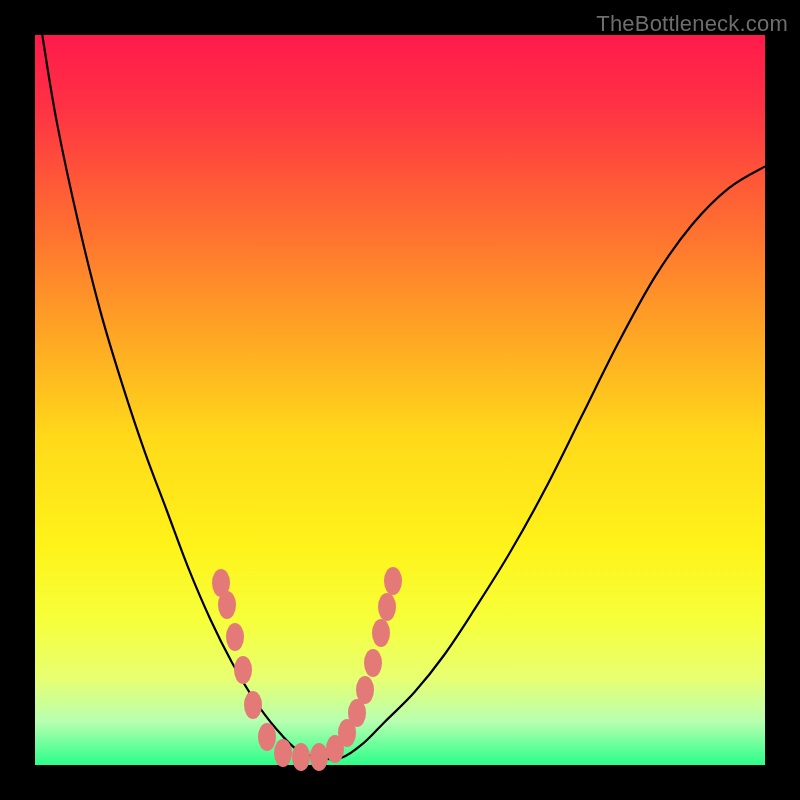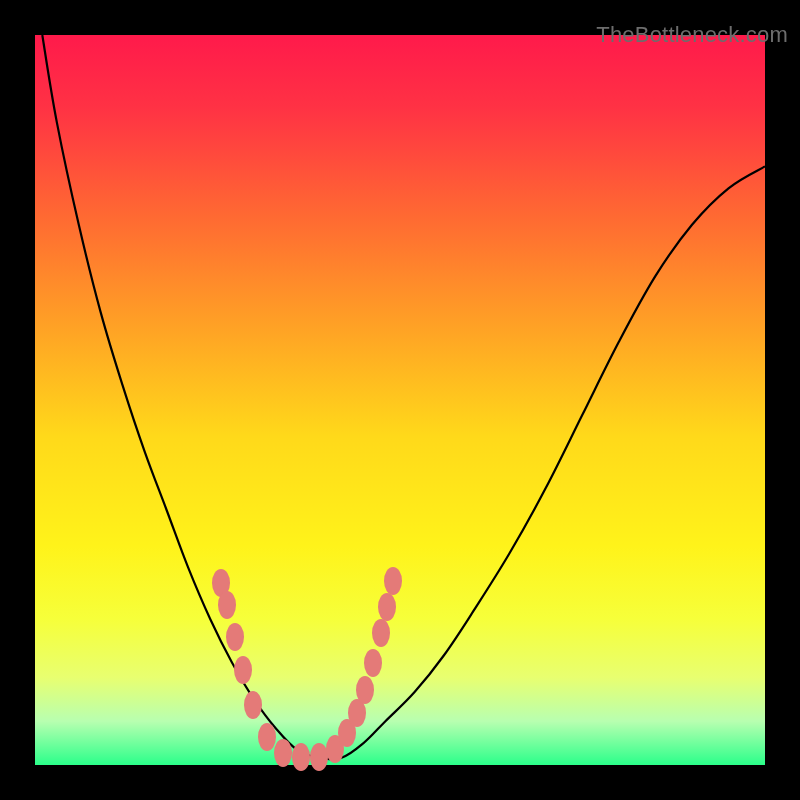--- a/index.html
+++ b/index.html
@@ -22,21 +22,21 @@
   .plot-area {
     position: absolute;
     left: 35px;
     top: 35px;
     width: 730px;
     height: 730px;
     
   }
   .watermark {
     position: absolute;
-    top: 22px;
+    top: 11px;
     right: 12px;
     color: #6d6d6d;
     font-size: 22px;
     letter-spacing: 0.2px;
     font-weight: 400;
     user-select: none;
   }
   svg.curve {
     position: absolute;
     left: 0;

